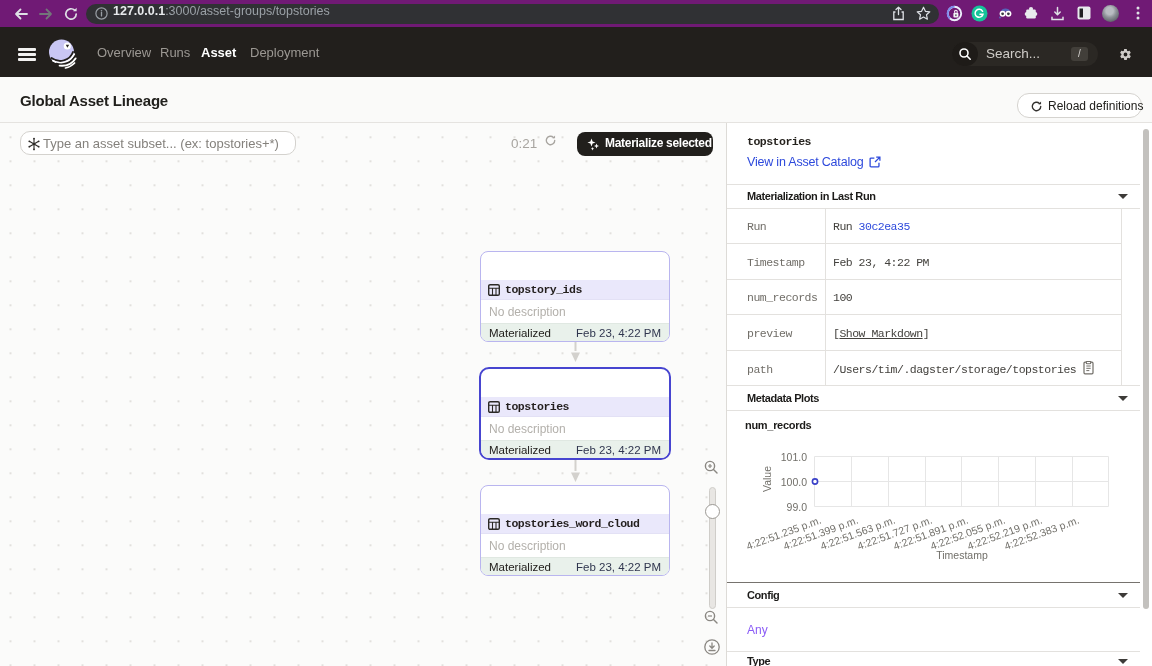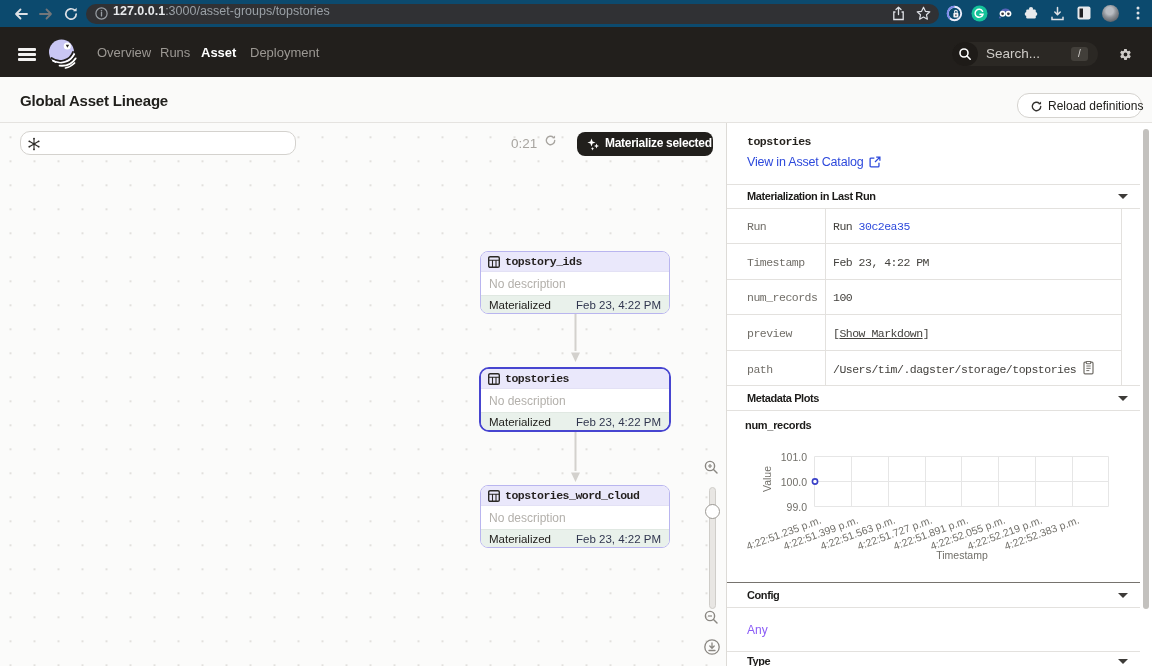--- a/index.html
+++ b/index.html
@@ -2,21 +2,21 @@
 <html><head>
 <meta charset="utf-8">
 <style>
   * { margin:0; padding:0; box-sizing:border-box; }
   html,body { width:1152px; height:666px; overflow:hidden; font-family:"Liberation Sans", sans-serif; }
   #root { position:relative; width:1152px; height:666px; background:#fff; }
   .abs { position:absolute; }
   .mono { font-family:"Liberation Mono", monospace; letter-spacing:-0.5px; }
 
   
-  #chrome { left:0; top:0; width:1152px; height:27px; background:#0c4a6e; }
+  #chrome { left:0; top:0; width:1152px; height:27px; background:#701a75; }
   #omni { left:86px; top:4px; width:853px; height:20px; border-radius:10px; background:#303134; }
   .urltxt { position:absolute; left:113px; top:4px; font-size:12.5px; color:#9aa0a6; white-space:nowrap; }
   .urltxt b { color:#e8eaed; font-weight:600; }
 
   
   #dnav { left:0; top:27px; width:1152px; height:50px; background:#221f1c; }
   .burger > div { position:absolute; left:0; width:18px; height:2.6px; border-radius:1px; background:#f2f1f0; }
   .tab { position:absolute; top:18px; font-size:13px; color:#9c9893; white-space:nowrap; }
   .tab.on { color:#ffffff; font-weight:700; }
   #searchpill { left:952px; top:15px; width:146px; height:24px; border-radius:12px; background:#2b2824; }
@@ -30,21 +30,21 @@
   
   #graph { left:0; top:123px; width:727px; height:543px; background:#fbfbfa; border-right:1px solid #dddbd7;
     background-image:radial-gradient(circle, #e2e0dd 1.2px, transparent 1.4px);
     background-size:24px 24px; background-position:-1.5px 2.3px; }
   #subsetinput { left:20px; top:8px; width:276px; height:24px; background:#fff; border:1px solid #d4d2ce; border-radius:10px; }
   #subsetinput span { position:absolute; left:22px; top:4px; font-size:13px; color:#84817c; white-space:nowrap; }
   #timer { left:511px; top:13px; font-size:13.5px; color:#a8a5a0; }
   #matbtn { left:577px; top:9px; width:136px; height:24px; background:#211f1c; border-radius:8px; color:#fff; font-size:12px; font-weight:600; letter-spacing:-0.3px; white-space:nowrap; }
 
   .node { position:absolute; left:480px; width:190px; background:#fff; border:1px solid #b9b5ef; border-radius:8px; overflow:hidden; }
-  .node .hd { height:20px; background:#eae8fb; display:flex; align-items:center; padding-left:7px; border-bottom:1px solid #e3e1f5;}
+  .node .hd { height:20px; background:#eae8fb; display:flex; align-items:center; padding-left:7px; border-bottom:1px solid #e3e1f5;margin-top:28px;}
   .node .hd .nm { font-family:"Liberation Mono", monospace; letter-spacing:-0.5px; font-size:11.5px; font-weight:700; color:#231f1e; margin-left:5px; }
   .node .desc { height:23px; display:flex; align-items:center; padding-left:8px; font-size:12px; color:#b3b0ab; }
   .node .mat { height:18px; background:#e9f1eb; display:flex; align-items:center; justify-content:space-between; padding:0 8px; font-size:11.5px; color:#23211e; border-top:1px solid #e0e8e2;}
   .node .mat .dt { color:#30364f; }
   .node.sel { border:2px solid #4745d0; border-radius:10px; left:479px; width:192px; }
 
   
   #panel { left:727px; top:123px; width:425px; height:543px; background:#fff; }
   .shead { position:absolute; left:20px; font-size:11px; letter-spacing:-0.4px; font-weight:700; color:#1c1b19; white-space:nowrap; }
   .caret { position:absolute; width:0; height:0; border-left:5px solid transparent; border-right:5px solid transparent; border-top:5px solid #3d3b38; }
@@ -182,20 +182,21 @@
             <circle cx="7" cy="7" r="1.3" stroke="none"></circle>
             <path d="M7 7 7 1.6M7 7 11.7 4.3M7 7 11.7 9.7M7 7 7 12.4M7 7 2.3 9.7M7 7 2.3 4.3"></path>
             <circle cx="7" cy="1.6" r="0.9" stroke="none"></circle>
             <circle cx="11.7" cy="4.3" r="0.9" stroke="none"></circle>
             <circle cx="11.7" cy="9.7" r="0.9" stroke="none"></circle>
             <circle cx="7" cy="12.4" r="0.9" stroke="none"></circle>
             <circle cx="2.3" cy="9.7" r="0.9" stroke="none"></circle>
             <circle cx="2.3" cy="4.3" r="0.9" stroke="none"></circle>
           </g>
         </svg>
+      <span>Type an asset subset... (ex: topstories+*)</span>
     </div>
     <div class="abs" id="timer">0:21</div>
     <svg class="abs" style="left:544px;top:11px" width="13" height="13" viewBox="0 0 16 16">
         <path d="M13.2 8a5.2 5.2 0 1 1-1.6-3.8" stroke="#a8a5a0" stroke-width="1.7" fill="none" stroke-linecap="round"></path>
         <path d="M13.6 1.8v3.4h-3.4z" fill="#a8a5a0"></path>
       </svg>
     <div class="abs" id="matbtn">
       <svg class="abs" style="left:9px;top:5px" width="14" height="14" viewBox="0 0 14 14">
           <path d="M5.5 1.5 6.6 4.4 9.5 5.5 6.6 6.6 5.5 9.5 4.4 6.6 1.5 5.5 4.4 4.4z" fill="#fff"></path>
           <path d="M10.5 6.5 11.2 8.3 13 9 11.2 9.7 10.5 11.5 9.8 9.7 8 9 9.8 8.3z" fill="#fff"></path>

